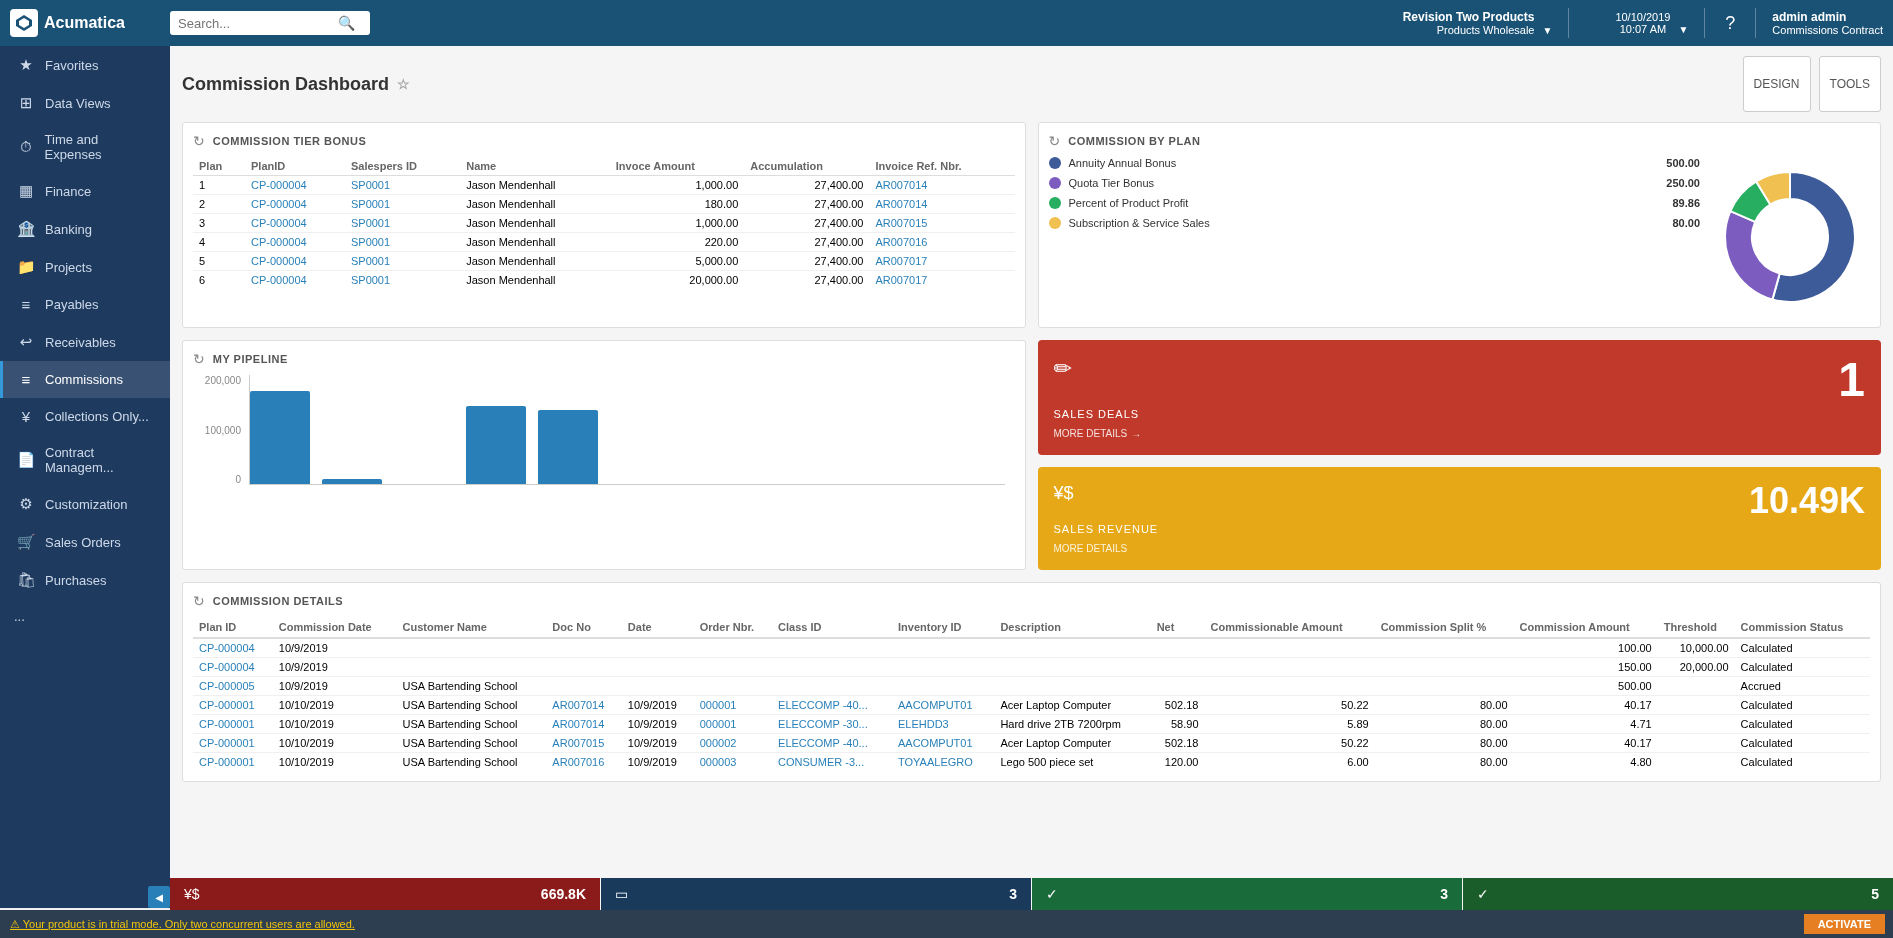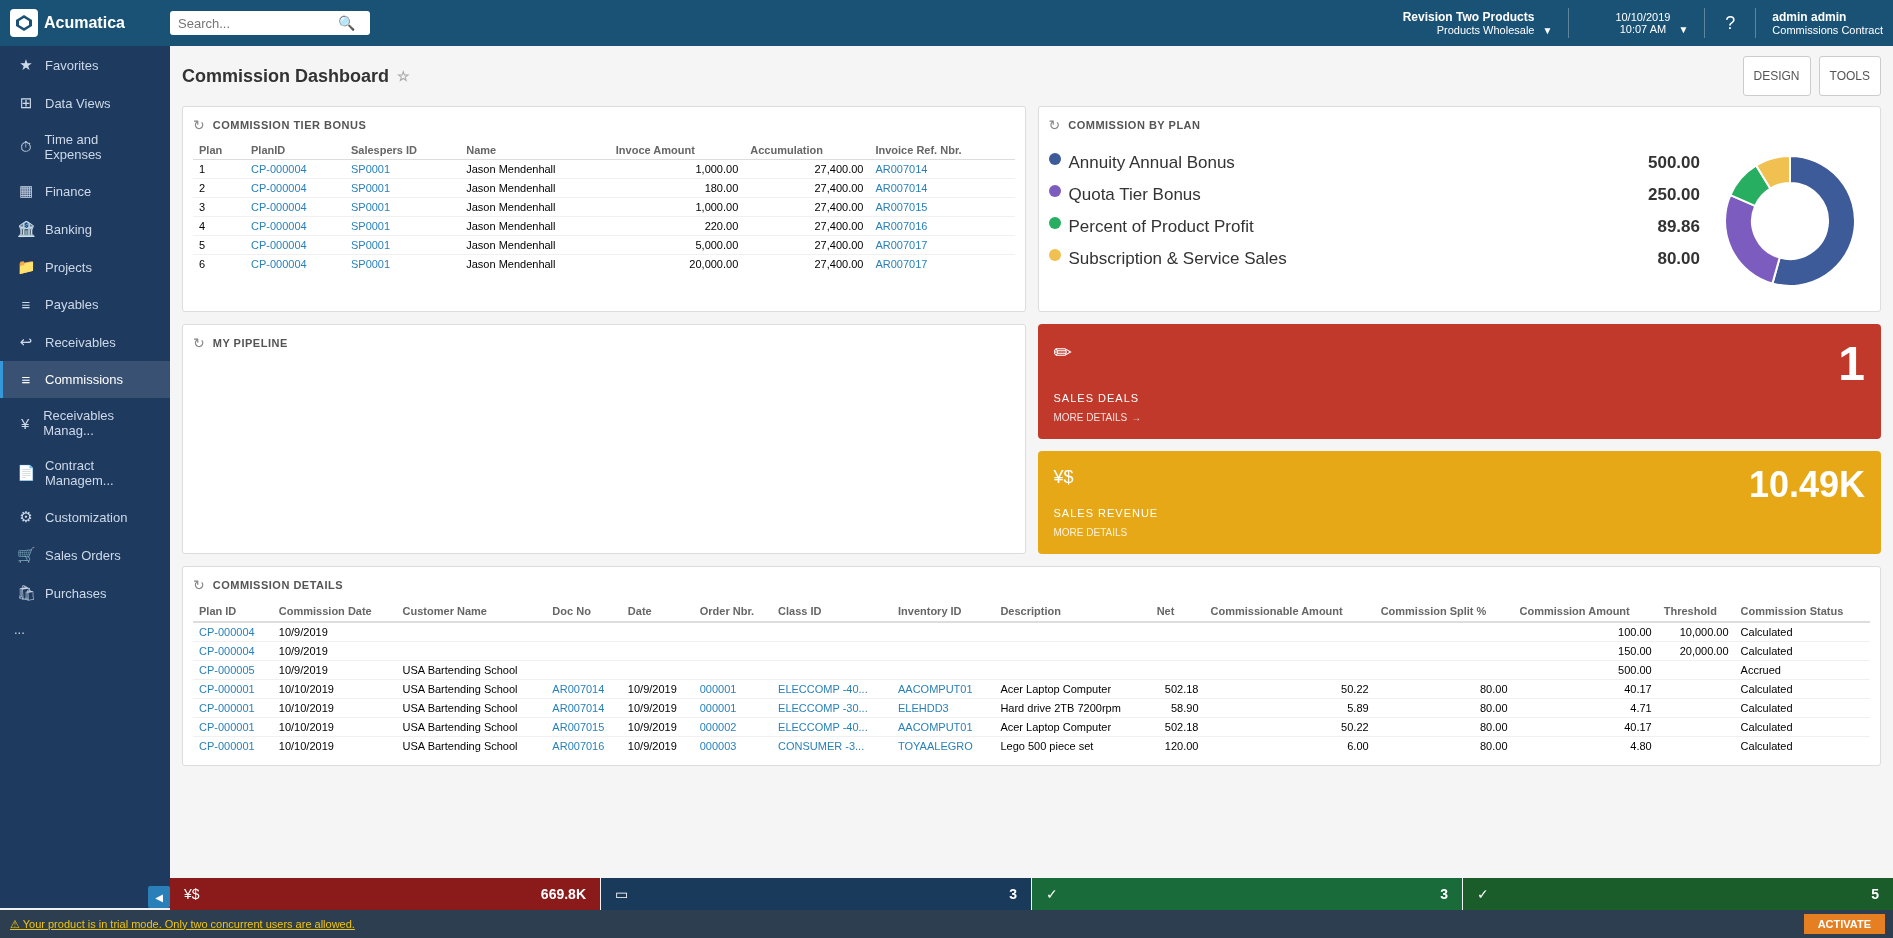--- a/index.html
+++ b/index.html
@@ -44,39 +44,39 @@
     .main-content {
       position: fixed; top: 46px; left: 170px; right: 0; bottom: 30px;
       background: #f5f5f5; overflow-y: auto; padding: 10px 12px;
     }
 
     
     .page-header { display: flex; align-items: center; justify-content: space-between; margin-bottom: 10px; }
     .page-title { font-size: 18px; font-weight: 700; color: #333; display: flex; align-items: center; gap: 8px; }
     .star-icon { color: #aaa; font-size: 14px; cursor: pointer; }
     .header-actions { display: flex; gap: 8px; }
-    .header-btn { padding: 12px 10px; background: white; border: 1px solid #ccc; border-radius: 3px; cursor: pointer; font-size: 12px; color: #555; }
+    .header-btn { padding: 20px 10px; background: white; border: 1px solid #ccc; border-radius: 3px; cursor: pointer; font-size: 12px; color: #555; }
 
     
     .widget { background: white; border: 1px solid #ddd; border-radius: 3px; padding: 10px; }
     .widget-header { display: flex; align-items: center; gap: 8px; margin-bottom: 8px; }
     .widget-refresh { color: #888; font-size: 14px; cursor: pointer; }
     .widget-title { font-size: 11px; font-weight: 700; color: #555; text-transform: uppercase; letter-spacing: 0.5px; }
 
     
     .tier-table { width: 100%; border-collapse: collapse; font-size: 11px; }
     .tier-table th { text-align: left; padding: 3px 6px; color: #666; font-weight: 600; border-bottom: 1px solid #ddd; white-space: nowrap; }
     .tier-table td { padding: 3px 6px; border-bottom: 1px solid #f0f0f0; white-space: nowrap; }
     .tier-table tr:last-child td { border-bottom: none; }
     .link { color: #2980b9; text-decoration: none; cursor: pointer; }
 
     
     .plan-widget { display: flex; gap: 10px; }
     .plan-legend { flex: 1; }
-    .plan-legend-item { display: flex; align-items: flex-start; gap: 8px; margin-bottom: 8px; font-size: 17px; margin-top: 12px; }
+    .plan-legend-item { display: flex; align-items: flex-start; gap: 8px; margin-bottom: 8px; font-size: 11px; }
     .legend-dot { width: 12px; height: 12px; border-radius: 50%; flex-shrink: 0; }
     .legend-name { flex: 1; color: #333; }
     .legend-val { font-weight: 600; color: #333; }
     .donut-container { width: 160px; height: 160px; flex-shrink: 0; }
     .bar-chart-wrap { position: relative; }
     .kpi-card { border-radius: 4px; padding: 16px; color: white; position: relative; min-height: 100px; display: flex; flex-direction: column; }
     .kpi-card.red { background: #c0392b; }
     .kpi-card.yellow { background: #e6a817; }
 
     
@@ -189,21 +189,21 @@
   <div class="sidebar-item">
     <span class="si-icon">↩</span>
     <span>Receivables</span>
   </div>
   <div class="sidebar-item active">
     <span class="si-icon">≡</span>
     <span>Commissions</span>
   </div>
   <div class="sidebar-item">
     <span class="si-icon">¥</span>
-    <span>Receivables Manag...</span>
+    <span>Collections Only...</span>
   </div>
   <div class="sidebar-item">
     <span class="si-icon">📄</span>
     <span>Contract Managem...</span>
   </div>
   <div class="sidebar-item">
     <span class="si-icon">⚙</span>
     <span>Customization</span>
   </div>
   <div class="sidebar-item">
@@ -352,20 +352,34 @@
       </div>
     </div>
   </div>
 
   <div class="two-col">
 
     <div class="widget">
       <div class="widget-header">
         <span class="widget-refresh">↻</span>
         <span class="widget-title">MY PIPELINE</span>
+      </div>
+      <div class="bar-chart-wrap" style="position:relative;height:130px;">
+        <div style="position:absolute;left:0;top:0;bottom:20px;display:flex;flex-direction:column;justify-content:space-between;font-size:10px;color:#888;width:52px;text-align:right;padding-right:4px;">
+          <span>200,000</span>
+          <span>100,000</span>
+          <span>0</span>
+        </div>
+        <div style="position:absolute;left:56px;right:10px;top:0;bottom:20px;display:flex;align-items:flex-end;gap:12px;border-bottom:1px solid #ccc;border-left:1px solid #ccc;" id="bar-chart-area">
+        <div style="background: rgb(41, 128, 185); width: 60px; height: 85%; border-radius: 2px 2px 0px 0px;"></div>
+            <div style="background: rgb(41, 128, 185); width: 60px; height: 5%; border-radius: 2px 2px 0px 0px;"></div>
+            <div style="background: rgb(41, 128, 185); width: 60px; height: 0%; border-radius: 2px 2px 0px 0px;"></div>
+            <div style="background: rgb(41, 128, 185); width: 60px; height: 72%; border-radius: 2px 2px 0px 0px;"></div>
+            <div style="background: rgb(41, 128, 185); width: 60px; height: 68%; border-radius: 2px 2px 0px 0px;"></div>
+          </div>
       </div>
     </div>
 
     <div style="display:flex;flex-direction:column;gap:12px;">
       <div class="kpi-card red">
         <div style="display:flex;justify-content:space-between;align-items:flex-start;">
           <span style="font-size:22px;">✏</span>
           <span style="font-size:48px;font-weight:bold;line-height:1;">1</span>
         </div>
         <div style="font-size:11px;letter-spacing:1px;text-transform:uppercase;margin-top:4px;">SALES DEALS</div>

